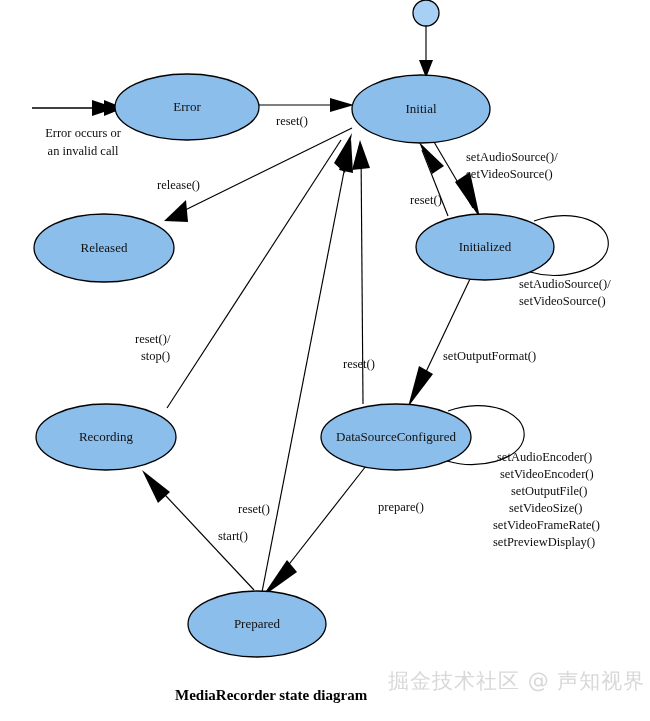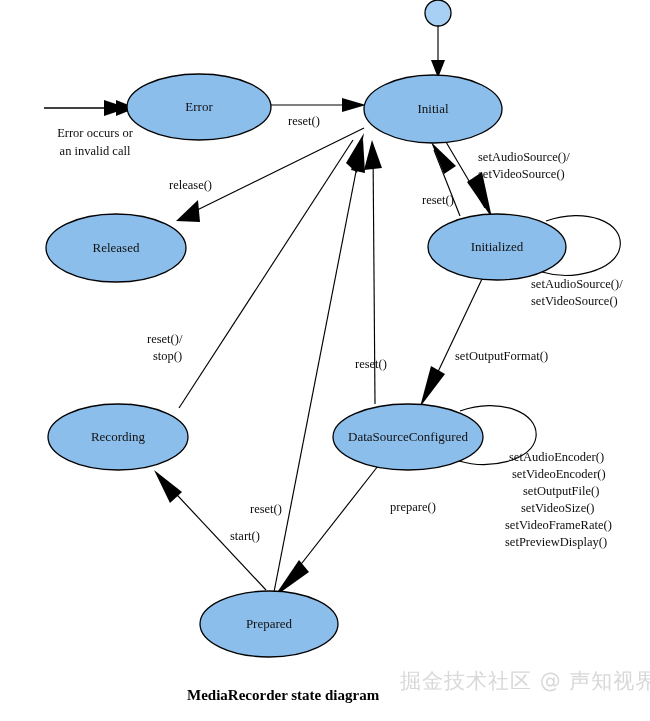--- a/index.html
+++ b/index.html
@@ -13,21 +13,20 @@
     overflow: hidden;
     font-family: "Liberation Serif", "DejaVu Serif", serif;
     position: relative;
   }
   #diagram-root {
     position: absolute;
     top: 0;
     left: 0;
     width: 532px;
     height: 721px;
-    padding-left: 12px;
   }
   svg {
     display: block;
   }
   .state-ellipse {
     fill: #8CBEEC;
     stroke: #000000;
     stroke-width: 1.3;
   }
   .start-circle {

